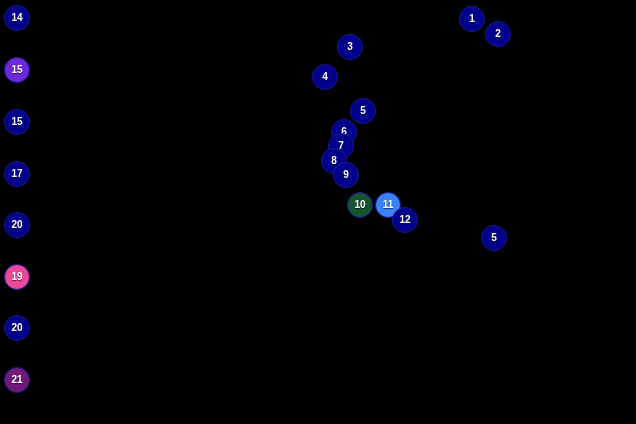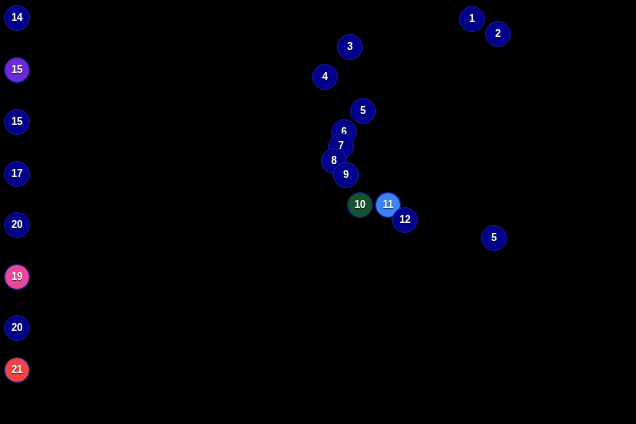--- a/index.html
+++ b/index.html
@@ -51,14 +51,14 @@
     <div class="som-marker" style="left: 375px; top: 192px; background: #3b82f6; color: rgb(255, 255, 255);">11</div>
     <div class="som-marker" style="left: 392px; top: 207px; background: rgb(0, 0, 139); color: rgb(255, 255, 255);">12</div>
     <div class="som-marker" style="left: 481px; top: 225px; background: rgb(0, 0, 139); color: rgb(255, 255, 255);">5</div>
     <div class="som-marker" style="left: 4px; top: 5px; background: rgb(0, 0, 139); color: rgb(255, 255, 255);">14</div>
     <div class="som-marker" style="left: 4px; top: 57px; background: #6d28d9; color: rgb(255, 255, 255);">15</div>
     <div class="som-marker" style="left: 4px; top: 109px; background: rgb(0, 0, 139); color: rgb(255, 255, 255);">15</div>
     <div class="som-marker" style="left: 4px; top: 161px; background: rgb(0, 0, 139); color: rgb(255, 255, 255);">17</div>
     <div class="som-marker" style="left: 4px; top: 212px; background: rgb(0, 0, 139); color: rgb(255, 255, 255);">20</div>
     <div class="som-marker" style="left: 4px; top: 264px; background: #ec4899; color: rgb(255, 255, 255);">19</div>
     <div class="som-marker" style="left: 4px; top: 315px; background: rgb(0, 0, 139); color: rgb(255, 255, 255);">20</div>
-    <div class="som-marker" style="left: 4px; top: 357px; background: #ef4444; color: rgb(255, 255, 255);">21</div>
+    <div class="som-marker" style="left: 4px; top: 367px; background: #701a75; color: rgb(255, 255, 255);">21</div>
   </div>
 
 </body></html>

